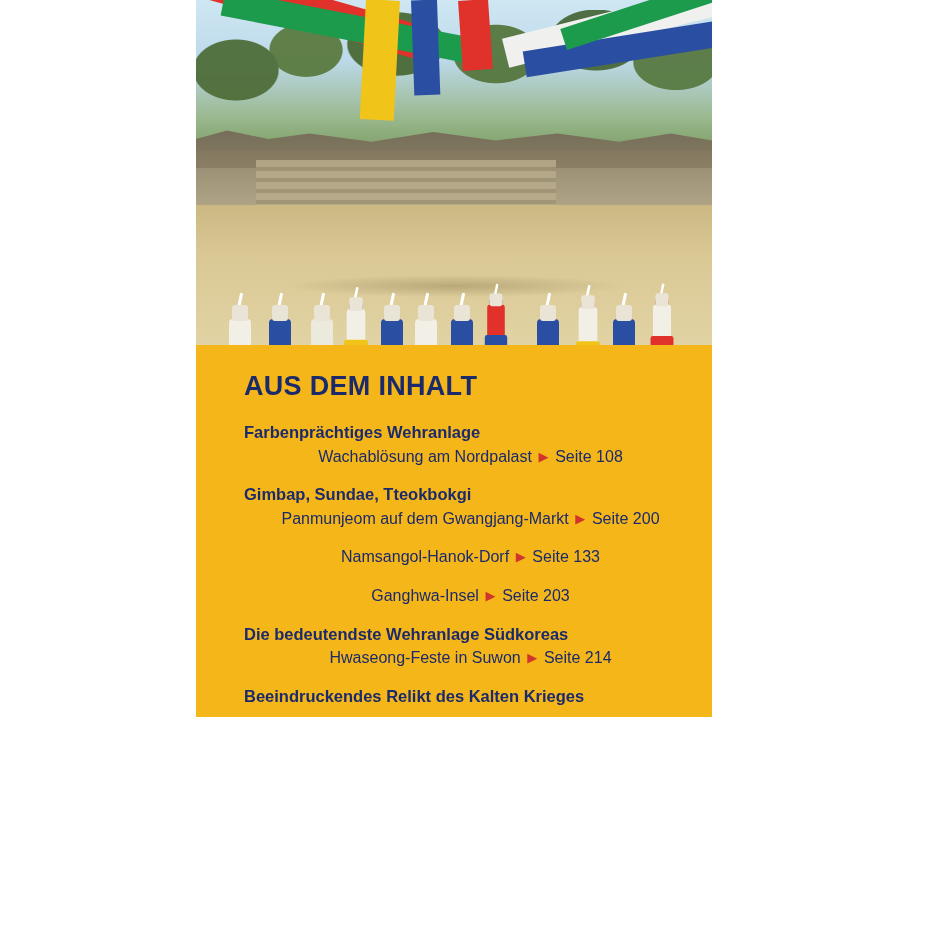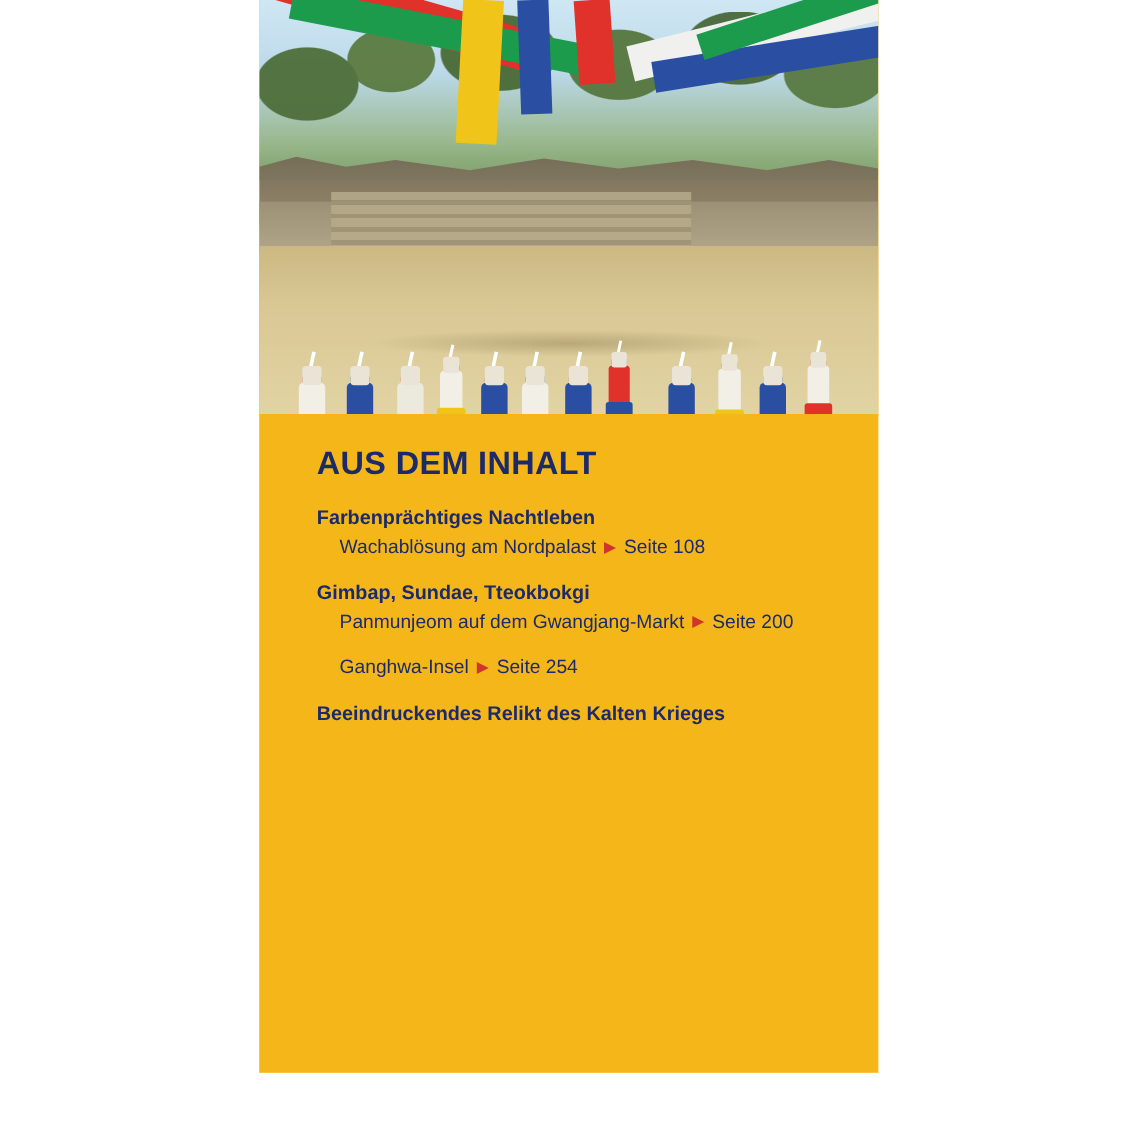--- a/index.html
+++ b/index.html
@@ -12,24 +12,24 @@
     font-family: "Liberation Sans", sans-serif;
   }
   .page {
     position: relative;
     width: 944px;
     height: 944px;
     background: #ffffff;
   }
   .panel {
     position: absolute;
-    left: 216px;
+    left: 196px;
     top: 0;
     width: 516px;
-    height: 894px;
+    height: 717px;
     background: #f5b61a;
     overflow: hidden;
   }
 
   
   .photo {
     position: relative;
     width: 516px;
     height: 345px;
     overflow: hidden;
@@ -120,21 +120,21 @@
     line-height: 1.35;
     padding-left: 19px;
   }
   .arrow {
     color: #d0342a;
     font-size: 13px;
     padding: 0 3px;
     position: relative;
     top: -1px;
   }
-  .sub-line { display: block; }
+  .sub-line { display: block; text-align: center; }
 </style>
 </head>
 <body>
 
 <div class="page">
   <div class="panel">
 
     <div class="photo">
       <div class="sky"></div>
       <div class="trees"></div>
@@ -236,36 +236,45 @@
         <span class="body" style="top:12px;height:40px;background:#f2f0e6;"></span>
         <span class="skirt" style="top:50px;height:44px;background:#e0312b;"></span>
         <span class="legs"></span>
       </div>
     </div>
 
     <div class="content">
       <div class="heading">AUS DEM INHALT</div>
       <div id="entries">
           <div class="entry">
-            <div class="entry-title">Farbenprächtiges Nachtleben</div>
+            <div class="entry-title">Farbenprächtiges Wehranlage</div>
             <div class="entry-sub">
               <span class="sub-line"><span>Wachablösung am Nordpalast</span><span class="arrow"> ▶ </span><span>Seite 108</span></span>
             </div>
           </div>
           <div class="entry">
             <div class="entry-title">Gimbap, Sundae, Tteokbokgi</div>
             <div class="entry-sub">
               <span class="sub-line"><span>Panmunjeom auf dem Gwangjang-Markt</span><span class="arrow"> ▶ </span><span>Seite 200</span></span>
             </div>
           </div>
           <div class="entry">
-          </div>
-          <div class="entry">
-            <div class="entry-sub">
-              <span class="sub-line"><span>Ganghwa-Insel</span><span class="arrow"> ▶ </span><span>Seite 254</span></span>
+            <div class="entry-sub">
+              <span class="sub-line"><span>Namsangol-Hanok-Dorf</span><span class="arrow"> ▶ </span><span>Seite 133</span></span>
+            </div>
+          </div>
+          <div class="entry">
+            <div class="entry-sub">
+              <span class="sub-line"><span>Ganghwa-Insel</span><span class="arrow"> ▶ </span><span>Seite 203</span></span>
+            </div>
+          </div>
+          <div class="entry">
+            <div class="entry-title">Die bedeutendste Wehranlage Südkoreas</div>
+            <div class="entry-sub">
+              <span class="sub-line"><span>Hwaseong-Feste in Suwon</span><span class="arrow"> ▶ </span><span>Seite 214</span></span>
             </div>
           </div>
           <div class="entry">
             <div class="entry-title">Beeindruckendes Relikt des Kalten Krieges</div>
           </div>
         </div>
     </div>
 
   </div>
 </div>

